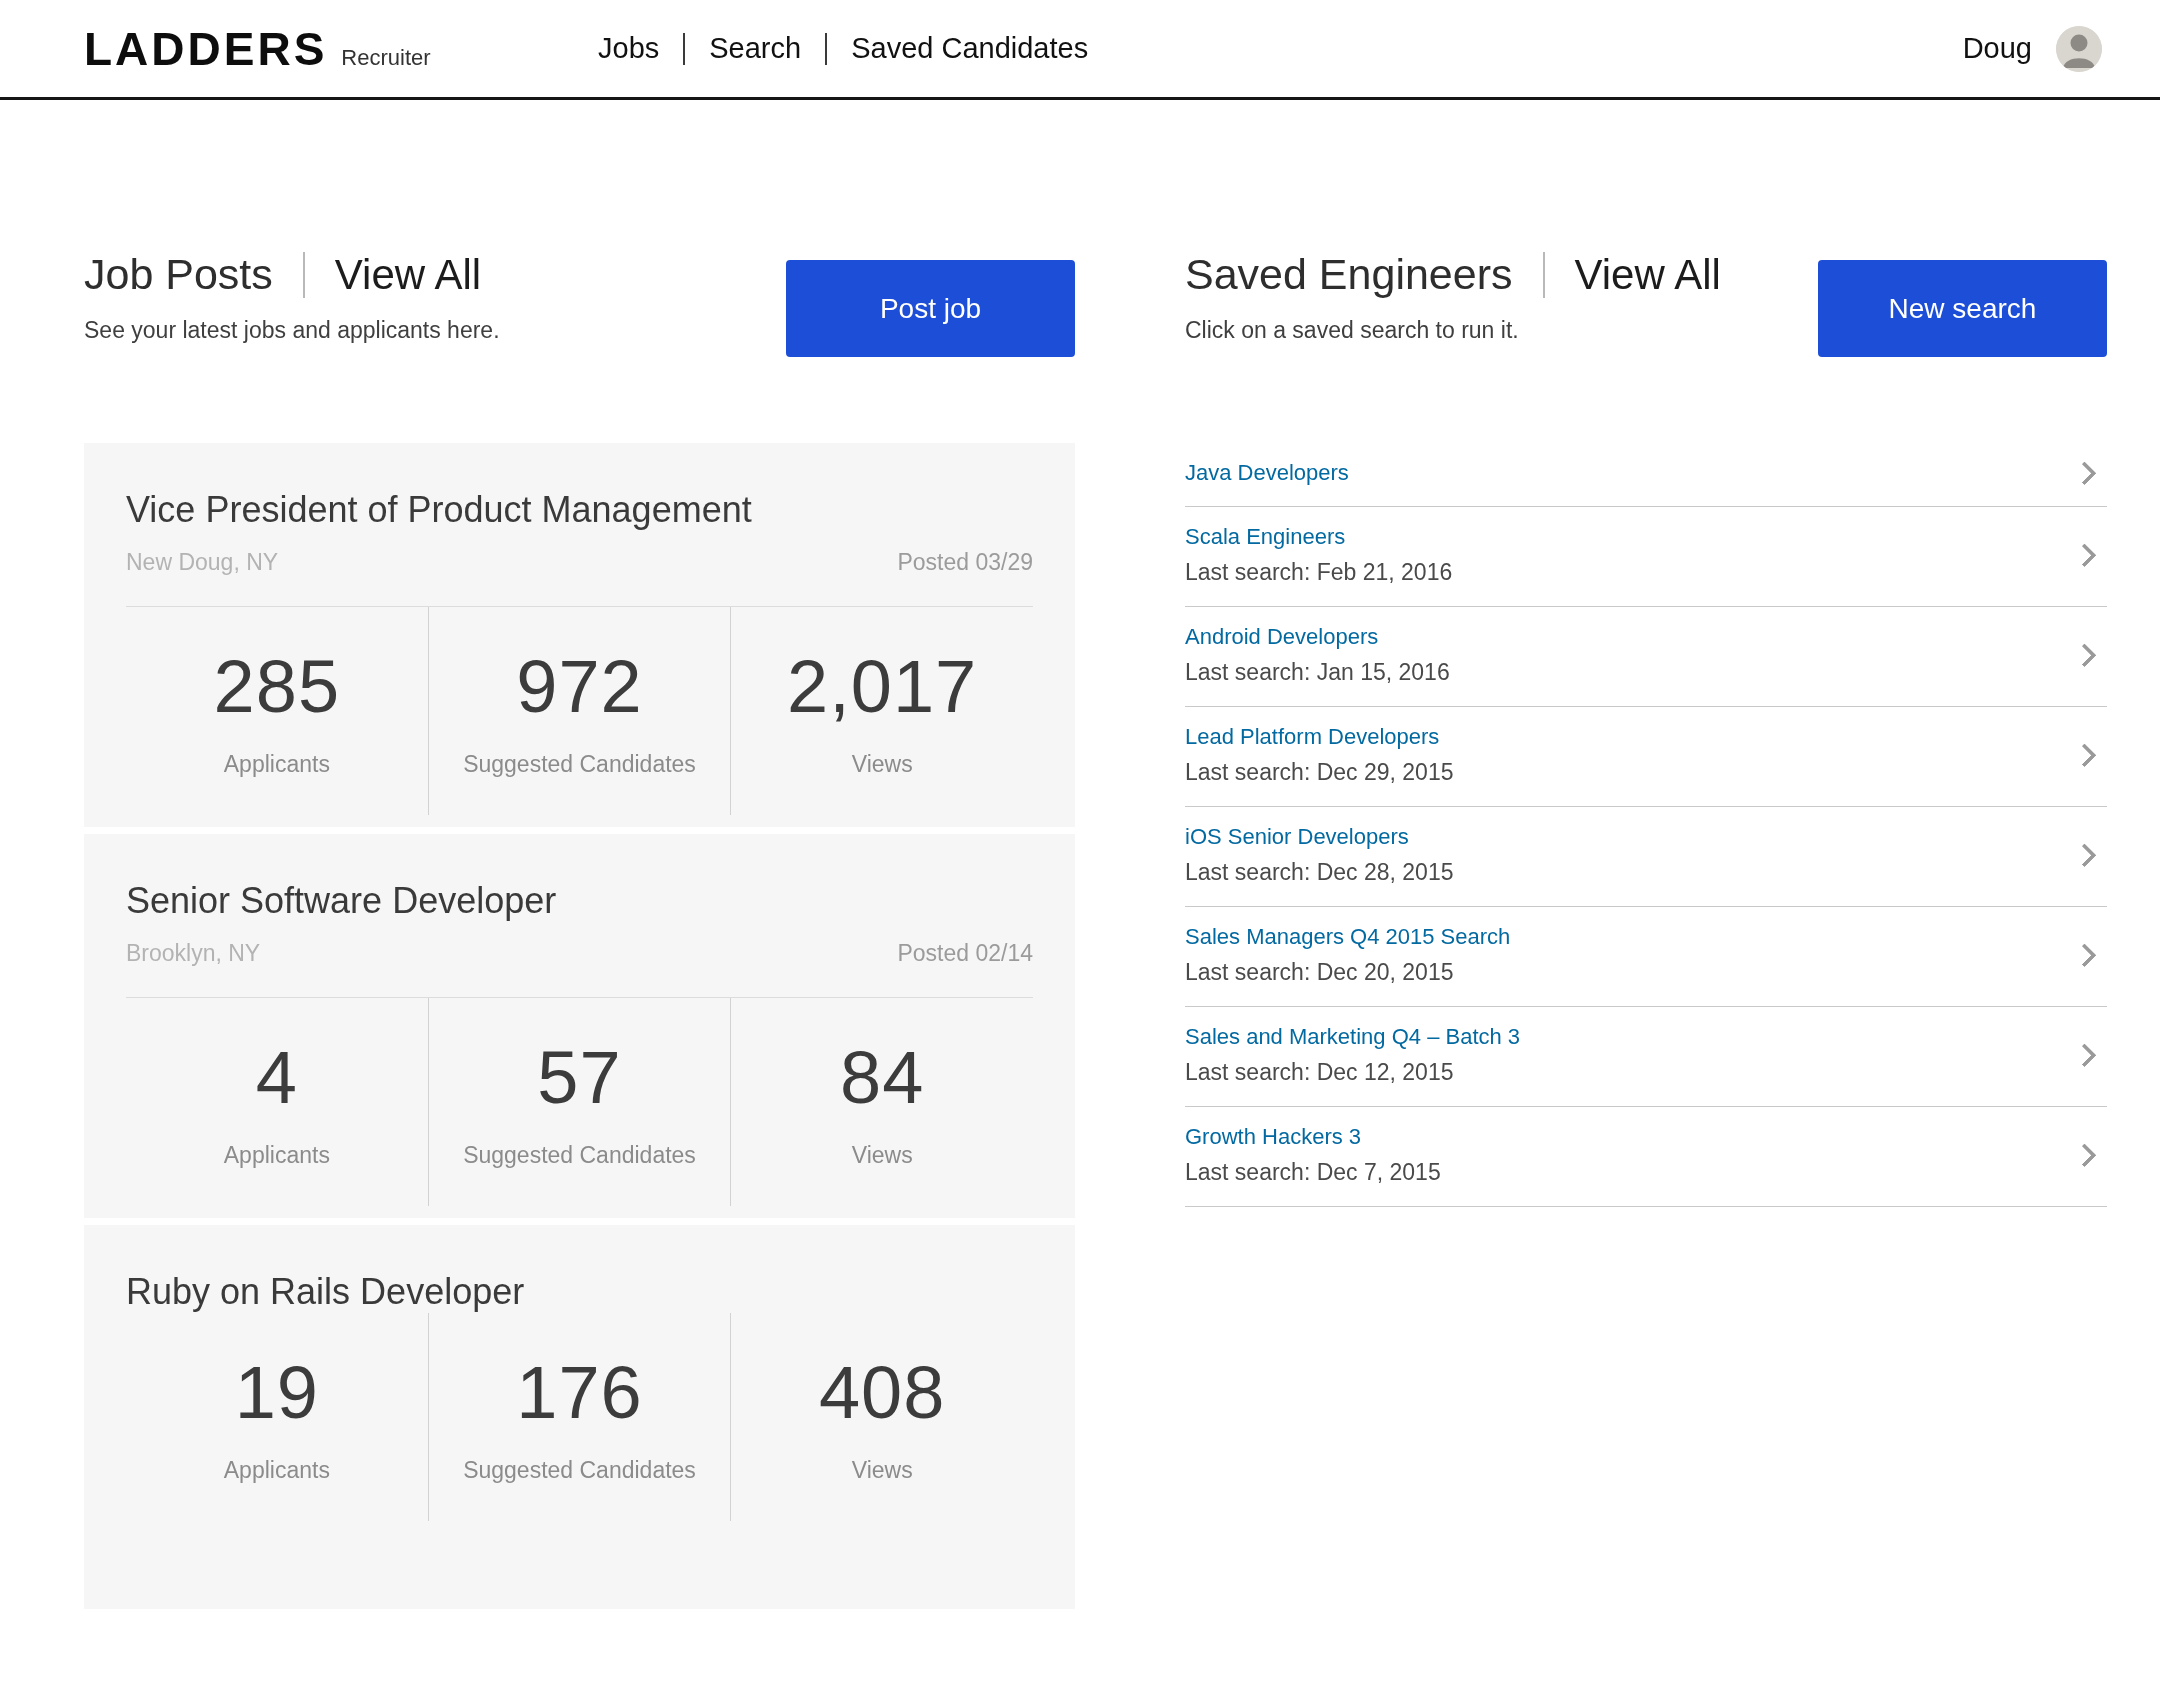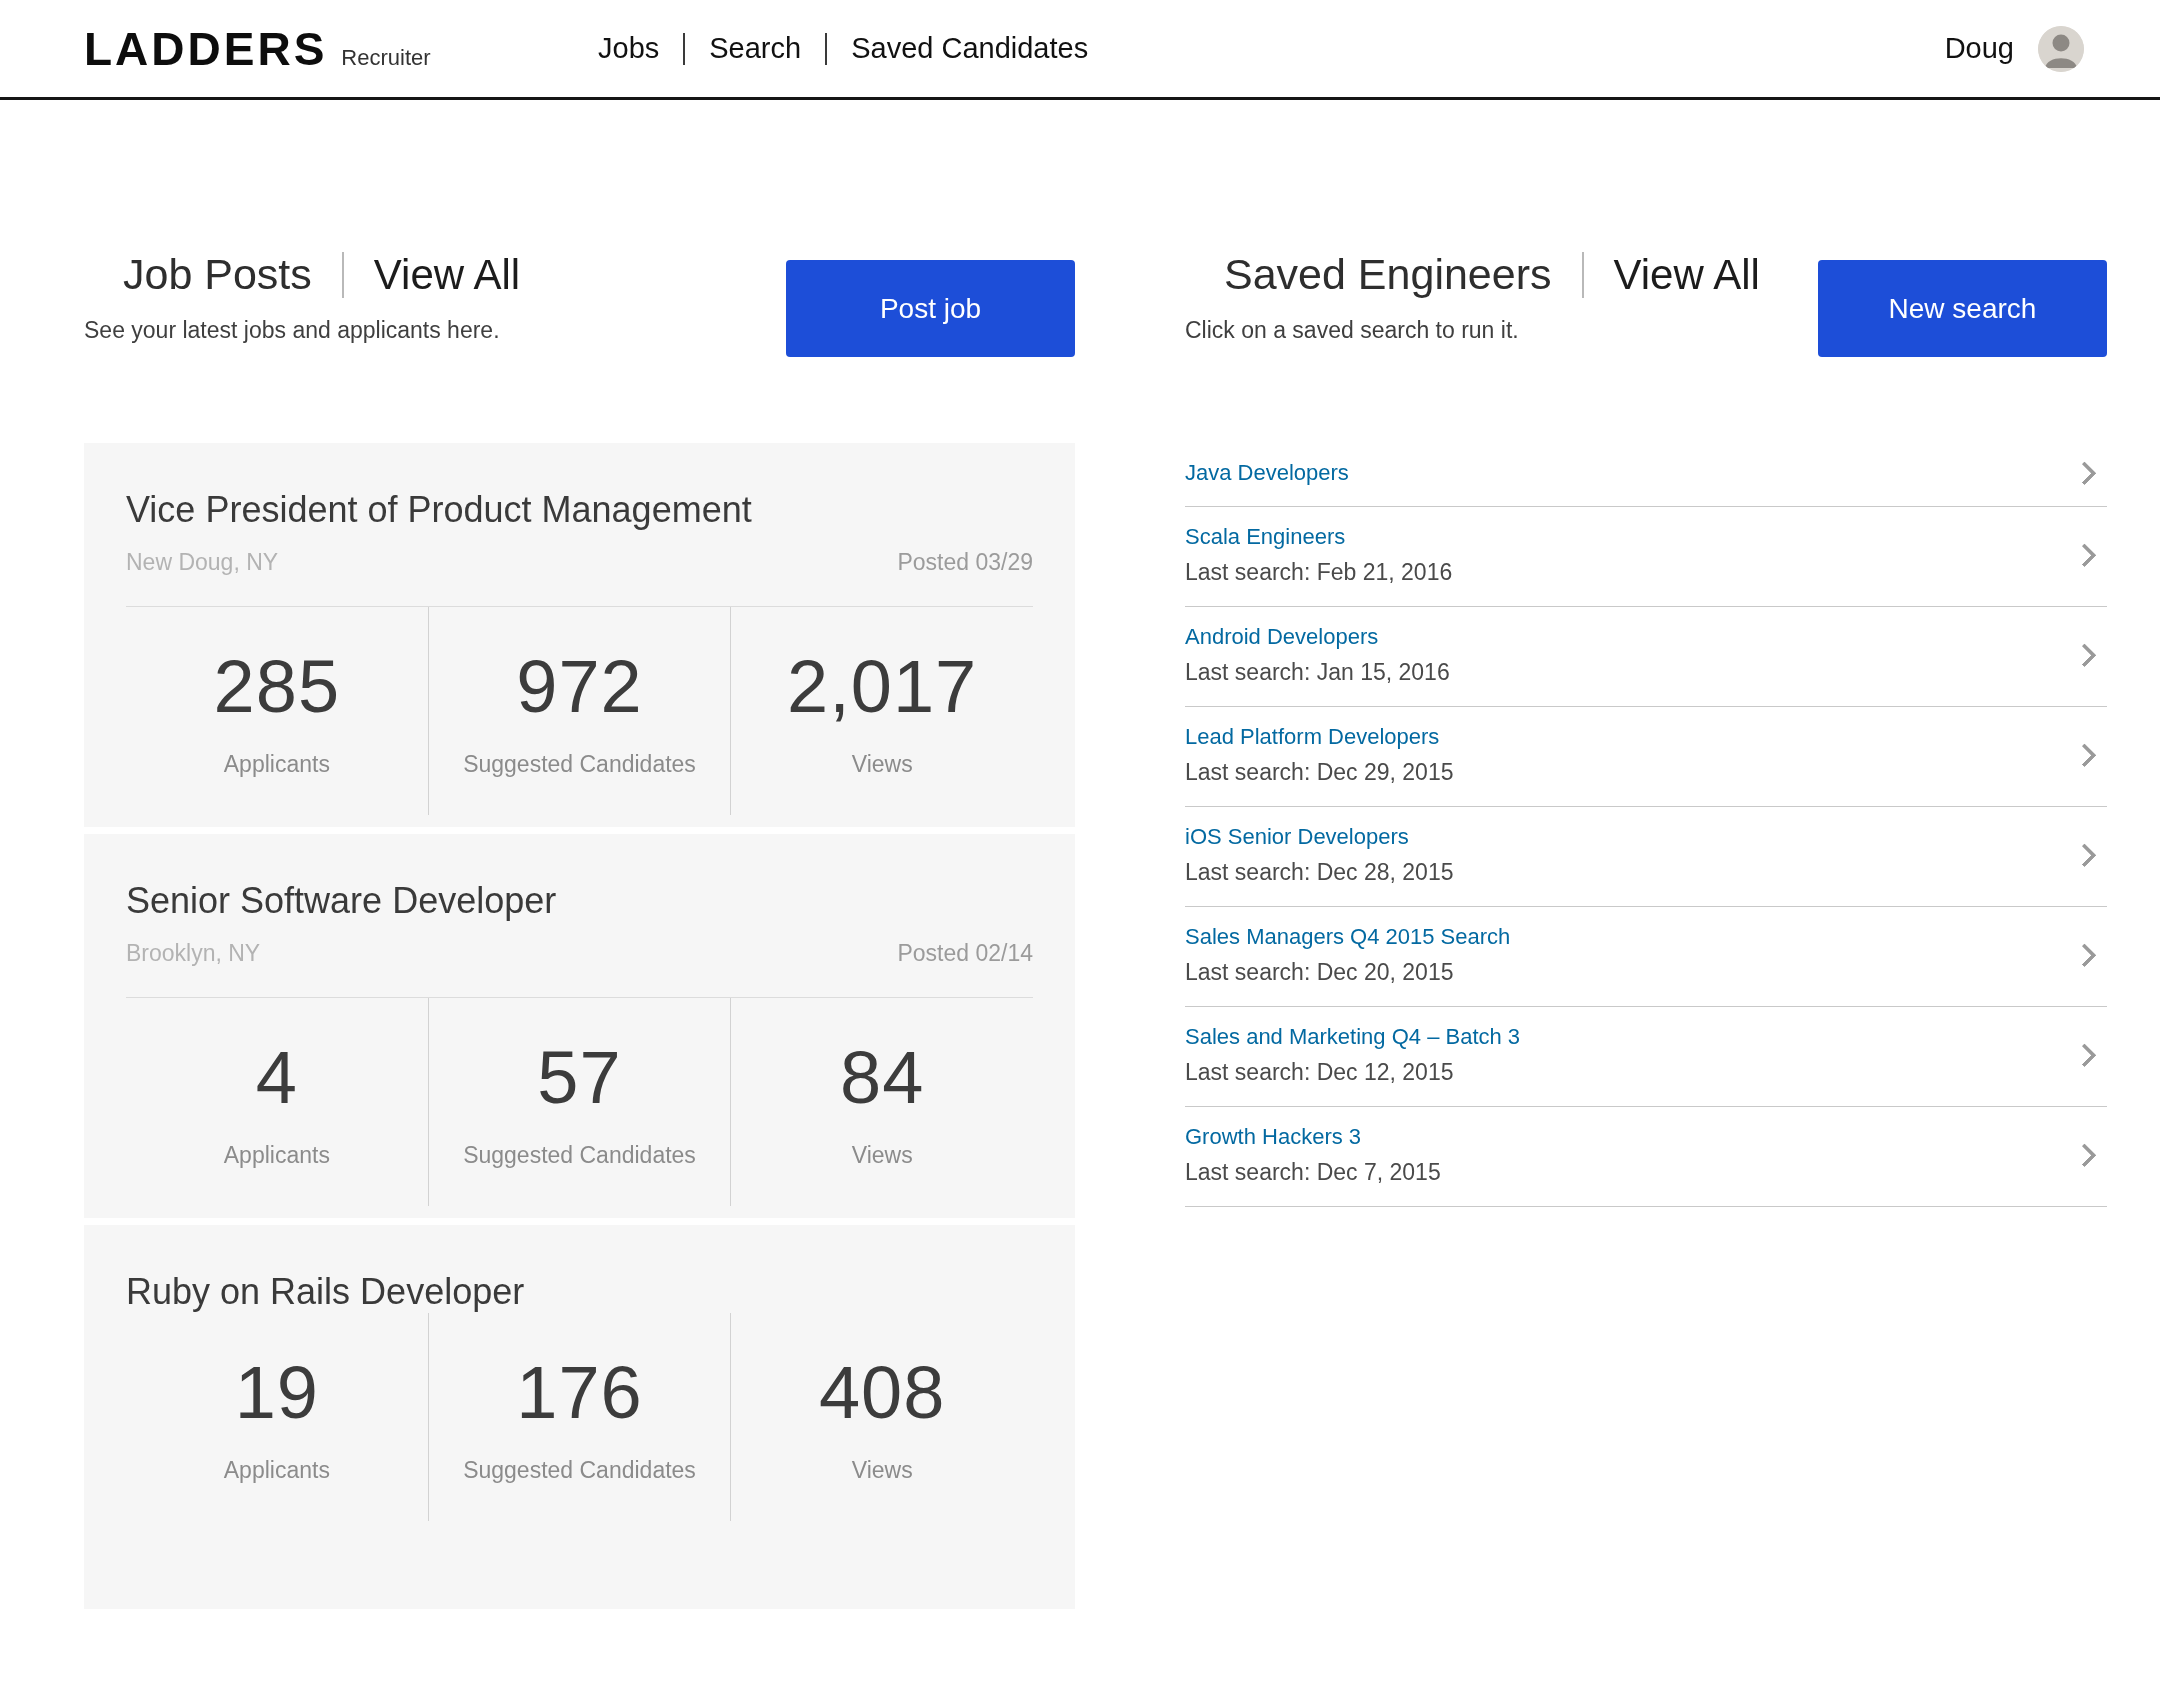--- a/index.html
+++ b/index.html
@@ -5,41 +5,41 @@
   * { margin:0; padding:0; box-sizing:border-box; }
   html,body { background:#ffffff; }
   body {
     width:2160px; height:1700px; position:relative; overflow:hidden;
     font-family:"Liberation Sans","DejaVu Sans",sans-serif; color:#222;
   }
 
   
   .header {
     height:100px; display:flex; align-items:center;
-    padding:0 76px 0 84px; border-bottom:3px solid #161616;
+    padding:0 58px 0 84px; border-bottom:3px solid #161616;
     position:relative; background:#fff;
   }
   .logo-block { display:flex; align-items:baseline; gap:14px; cursor:pointer; }
   .logo { font-size:46px; font-weight:700; letter-spacing:3px; color:#0d0d0d; }
   .product { font-size:22px; color:#333; }
   .nav { position:absolute; left:598px; top:0; height:100%; display:flex; align-items:center; gap:24px; }
   .nav-item { font-size:29px; color:#111; cursor:pointer; white-space:nowrap; }
   .nav-sep { width:2px; height:32px; background:#3a3a3a; }
   .user-block { margin-left:auto; display:flex; align-items:center; gap:24px; cursor:pointer; }
   .user-name { font-size:29px; color:#111; }
   .avatar { width:46px; height:46px; border-radius:50%; overflow:hidden; background:#ddd9d3; flex:none; }
   .avatar svg { display:block; width:100%; height:100%; }
 
   
   .main { display:flex; padding:150px 53px 0 84px; gap:110px; align-items:flex-start; }
   .col-left { width:991px; flex:none; }
   .col-right { flex:1; min-width:0; }
 
   .section-head { display:flex; justify-content:space-between; align-items:flex-start; }
-  .title-row { display:flex; align-items:center; gap:30px;margin-left:39px; }
+  .title-row { display:flex; align-items:center; gap:30px; }
   .section-title { font-size:43px; font-weight:300; color:#2e2e2e; }
   .title-sep { width:2px; height:46px; background:#b9b9b9; }
   .view-all { font-size:42px; font-weight:400; color:#1c1c1c; cursor:pointer; white-space:nowrap; }
   .section-sub { margin-top:18px; font-size:23px; color:#3f3f3f; }
   .btn {
     background:#1d4ed8; color:#fff; font-size:28px; font-family:inherit;
     width:289px; height:97px; display:flex; align-items:center; justify-content:center;
     border:none; border-radius:4px; cursor:pointer; flex:none; margin-top:10px;
   }
 

